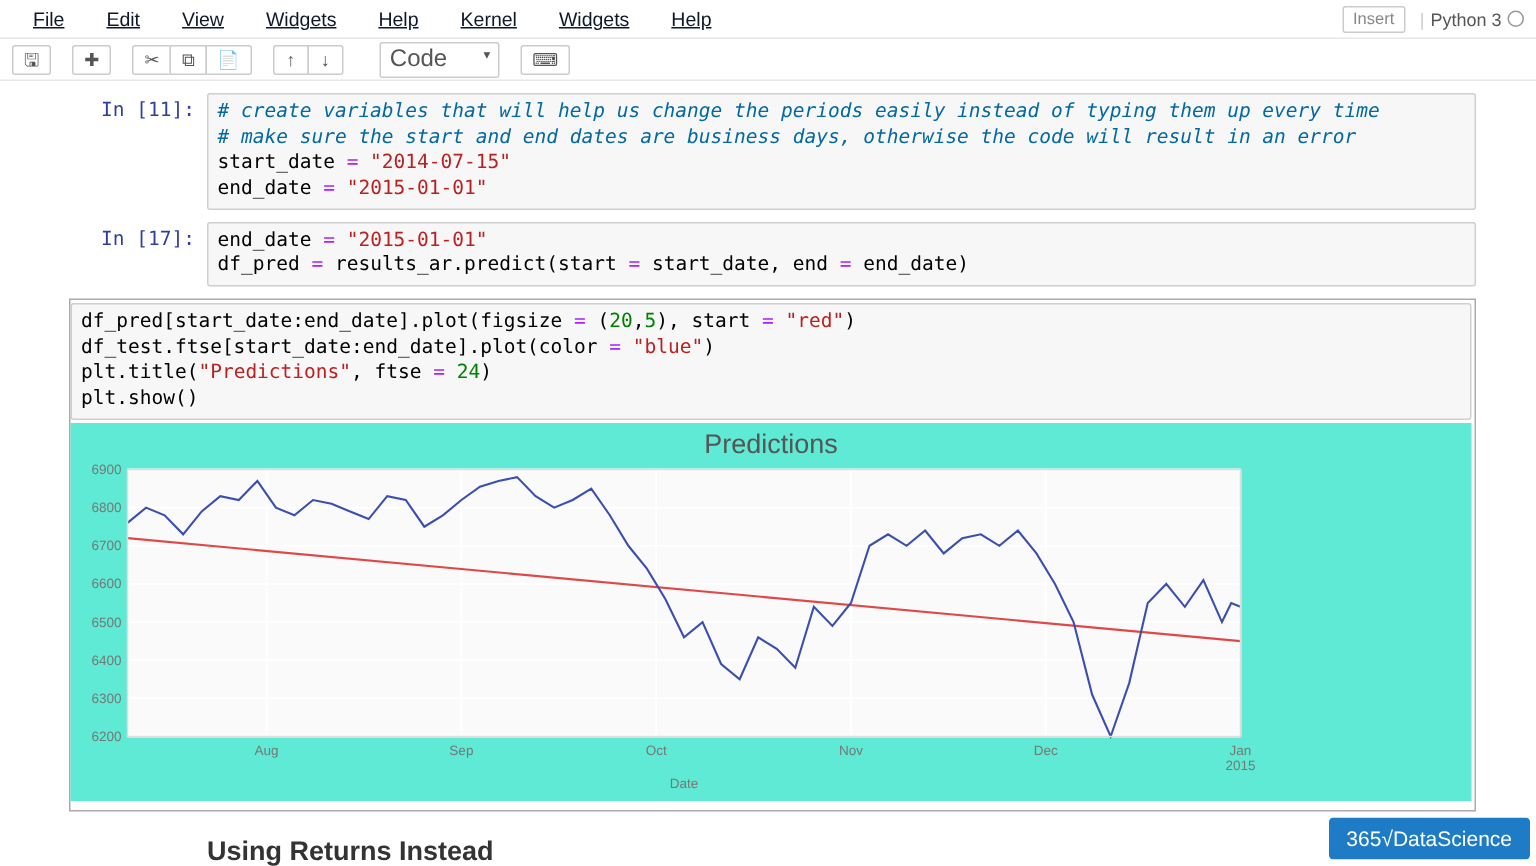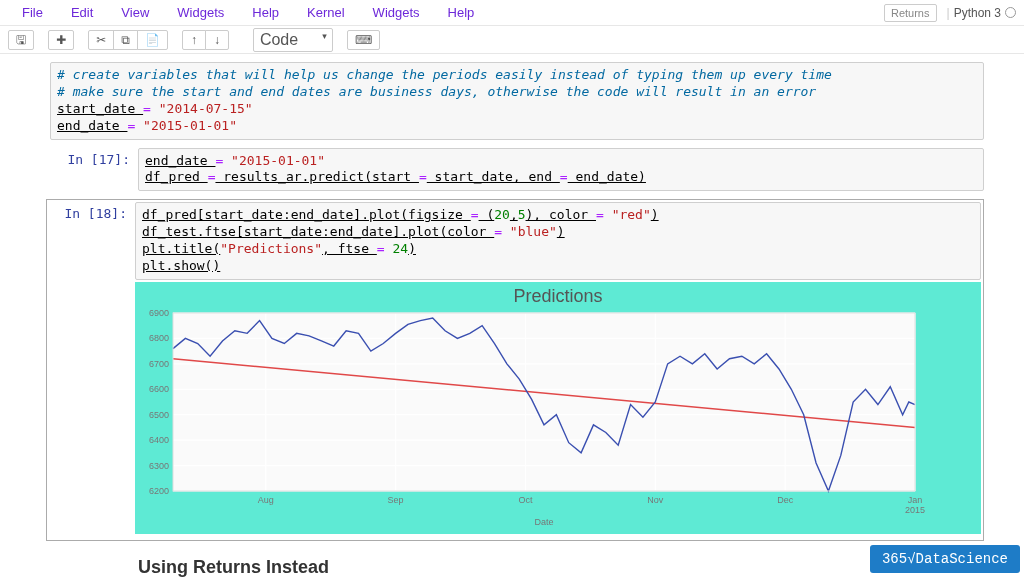--- a/index.html
+++ b/index.html
@@ -25,22 +25,23 @@
       padding: 0 8px;
       justify-content: space-between;
     }
     .menubar-left {
       display: flex;
       gap: 0;
     }
     .menu-item {
       padding: 4px 14px;
       font-size: 13px;
-      color: #6d28d9;
+      color: #0f172a;
       cursor: pointer;
+      text-decoration: underline;
     }
     .menubar-right {
       display: flex;
       align-items: center;
       gap: 10px;
     }
     .trusted {
       font-size: 11px;
       color: #888;
       border: 1px solid #ccc;
@@ -149,21 +150,21 @@
       line-height: 1.3;
       white-space: pre;
       color: #000;
       border-radius: 2px;
     }
     .output-area {
       margin-top: 2px;
       background: #5eead4;
     }
     .c-comment { color: #0369a1; font-style: italic; }
-    .c-var { color: #000; text-decoration: underline; }
+    .c-var { color: #000; }
     .c-op { color: #aa22ff; }
     .c-str { color: #ba2121; }
     .c-num { color: #008000; }
     .markdown-cell h3 {
       font-size: 18px;
       font-weight: bold;
       padding: 8px 0;
     }
     .chart-wrap {
       width: 100%;
@@ -181,39 +182,38 @@
       right: 4px;
       background: #1e7cc7;
       color: #fff;
       font-size: 14px;
       font-weight: 500;
       padding: 6px 12px;
       border-radius: 3px;
       display: flex;
       align-items: center;
       gap: 2px;
-      font-family: Liberation Mono, monospace;
     }
   </style>
 </head>
 <body>
 
 <div class="menubar">
   <div class="menubar-left">
     <div class="menu-item">File</div>
     <div class="menu-item">Edit</div>
     <div class="menu-item">View</div>
     <div class="menu-item">Widgets</div>
     <div class="menu-item">Help</div>
     <div class="menu-item">Kernel</div>
     <div class="menu-item">Widgets</div>
     <div class="menu-item">Help</div>
   </div>
   <div class="menubar-right">
-    <div class="trusted">Returns</div>
+    <div class="trusted">Insert</div>
     <div class="kernel-info">
       <span style="color:#ccc">|</span>
       <span>Python 3</span>
       <span class="kernel-circle"></span>
     </div>
   </div>
 </div>
 
 <div class="toolbar">
   <div class="tb-btn">
@@ -249,40 +249,40 @@
   <div class="cell-type-select">Code</div>
   <div style="width:6px"></div>
   <div class="tb-btn">
       <span>⌨</span>
     </div>
 </div>
 
 <div class="notebook-area">
 
   <div class="cell">
+    <div class="prompt">In [11]:</div>
     <div class="cell-body">
       <div class="input-area"><span class="c-comment"># create variables that will help us change the periods easily instead of typing them up every time</span>
 <span class="c-comment"># make sure the start and end dates are business days, otherwise the code will result in an error</span>
 <span class="c-var">start_date </span><span class="c-op">=</span><span class="c-str"> "2014-07-15"</span>
 <span class="c-var">end_date </span><span class="c-op">=</span><span class="c-str"> "2015-01-01"</span></div>
     </div>
   </div>
 
   <div class="cell">
     <div class="prompt">In [17]:</div>
     <div class="cell-body">
       <div class="input-area"><span class="c-var">end_date </span><span class="c-op">=</span><span class="c-str"> "2015-01-01"</span>
 <span class="c-var">df_pred </span><span class="c-op">=</span><span class="c-var"> results_ar.predict(start </span><span class="c-op">=</span><span class="c-var"> start_date, end </span><span class="c-op">=</span><span class="c-var"> end_date)</span></div>
     </div>
   </div>
 
   <div class="cell selected" style="border:1px solid #ababab; padding:2px 2px 6px 0">
-    <div class="prompt">In [18]:</div>
     <div class="cell-body">
-      <div class="input-area"><span class="c-var">df_pred[start_date:end_date].plot(figsize </span><span class="c-op">=</span><span class="c-var"> (</span><span class="c-num">20</span><span class="c-var">,</span><span class="c-num">5</span><span class="c-var">), color </span><span class="c-op">=</span><span class="c-str"> "red"</span><span class="c-var">)</span>
+      <div class="input-area"><span class="c-var">df_pred[start_date:end_date].plot(figsize </span><span class="c-op">=</span><span class="c-var"> (</span><span class="c-num">20</span><span class="c-var">,</span><span class="c-num">5</span><span class="c-var">), start </span><span class="c-op">=</span><span class="c-str"> "red"</span><span class="c-var">)</span>
 <span class="c-var">df_test.ftse[start_date:end_date].plot(color </span><span class="c-op">=</span><span class="c-str"> "blue"</span><span class="c-var">)</span>
 <span class="c-var">plt.title(</span><span class="c-str">"Predictions"</span><span class="c-var">, ftse </span><span class="c-op">=</span><span class="c-num"> 24</span><span class="c-var">)</span>
 <span class="c-var">plt.show()</span></div>
 
       <div class="output-area">
         <div class="chart-wrap">
           <div class="chart-title">Predictions</div>
           <svg id="chart-svg" width="790" height="220">
               <rect x="38" y="6" width="742" height="178" fill="#fafafa"></rect>
               <line x1="38" x2="780" y1="184" y2="184" stroke="#fff" stroke-width="1.2"></line>

